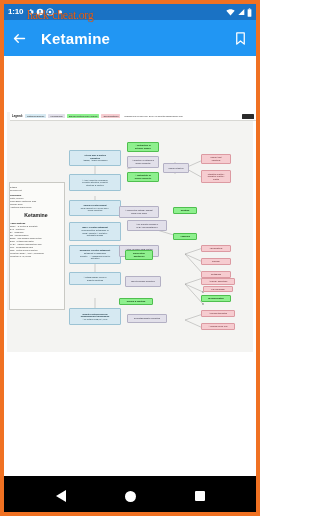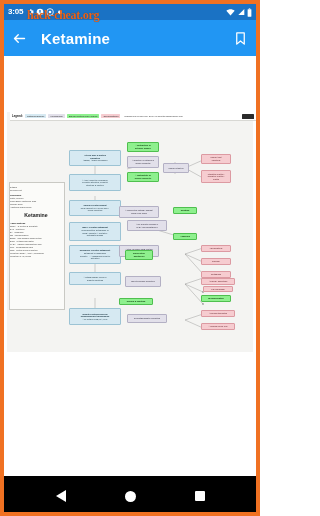--- a/index.html
+++ b/index.html
@@ -56,21 +56,21 @@
   }
   .wifi-g { width: 9px; height: 8px; display:block; }
   .sig-g  { width: 8px; height: 8px; display:block; }
   .bat-g  { width: 5px; height: 9px; display:block; }
 
   
   #watermark {
     position: absolute;
     left: 2px; top: 4px;
     font-family: "Liberation Serif", serif;
-    font-weight: bold;
+    font-weight: normal;
     font-size: 12px;
     color: #e8631c;
     letter-spacing: -0.3px;
     text-shadow: 0 0 1px rgba(0,0,0,.35);
     z-index: 40;
     white-space: nowrap;
     pointer-events: none;
     padding-left: 21px;
   }
 
@@ -239,21 +239,21 @@
     background: #ffffff;
     border-radius: 1px;
   }
 </style>
 </head>
 <body>
 
 <div id="screen">
 
   <div id="statusbar">
-    <span class="time">3:05</span>
+    <span class="time">1:10</span>
     <span class="notif-icons">
       <svg class="nicon" viewBox="0 0 24 24">
         <path fill="#ffffff" d="M12 8a4 4 0 100 8 4 4 0 000-8zm9 4l2 1.6-2 3.4-2.4-.8a7.6 7.6 0 01-1.8 1l-.4 2.5h-4l-.4-2.5a7.6 7.6 0 01-1.8-1L7.8 17l-2-3.4L7.8 12 5.8 10.4l2-3.4 2.4.8a7.6 7.6 0 011.8-1L12.4 4h4l.4 2.5a7.6 7.6 0 011.8 1l2.4-.8 2 3.4z"></path>
       </svg>
       <svg class="nicon" viewBox="0 0 24 24">
         <circle cx="12" cy="12" r="10" fill="#ffffff"></circle>
           <rect x="10" y="6" width="4" height="8" fill="#1a72c4"></rect>
       </svg>
       <svg class="nicon" viewBox="0 0 24 24">
         <circle cx="12" cy="12" r="10" fill="none" stroke="#ffffff" stroke-width="2.5"></circle>

